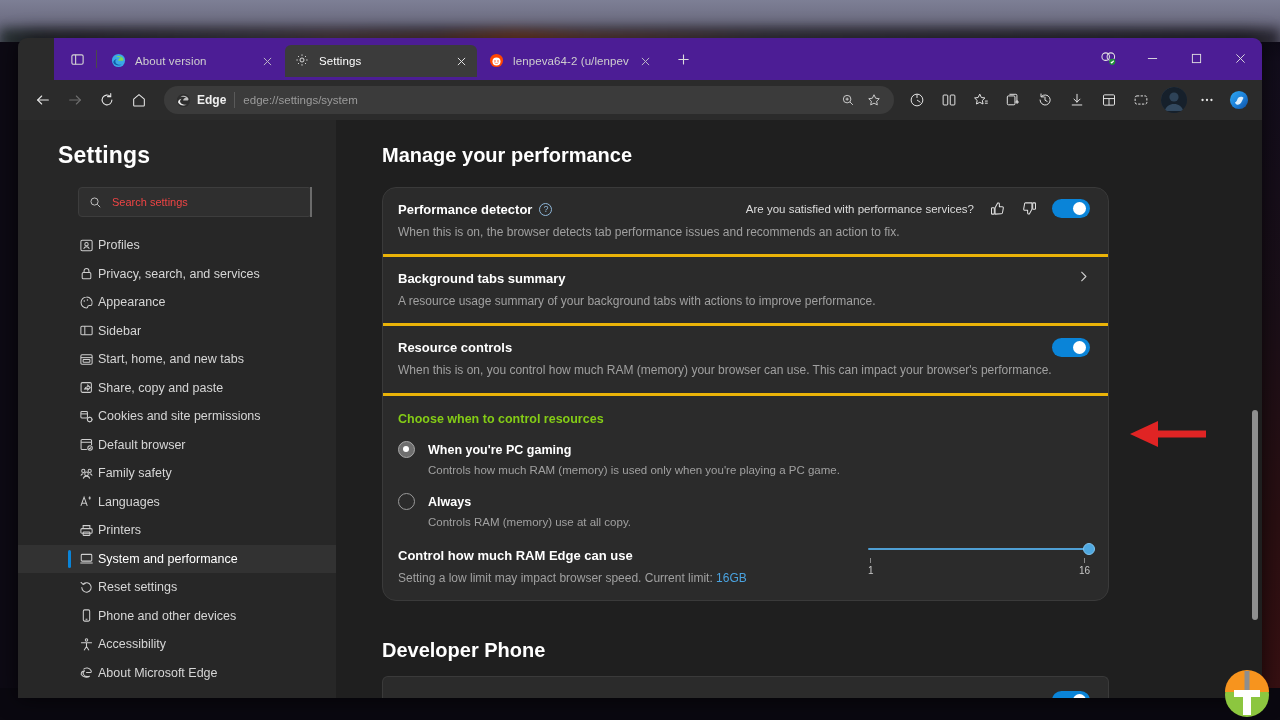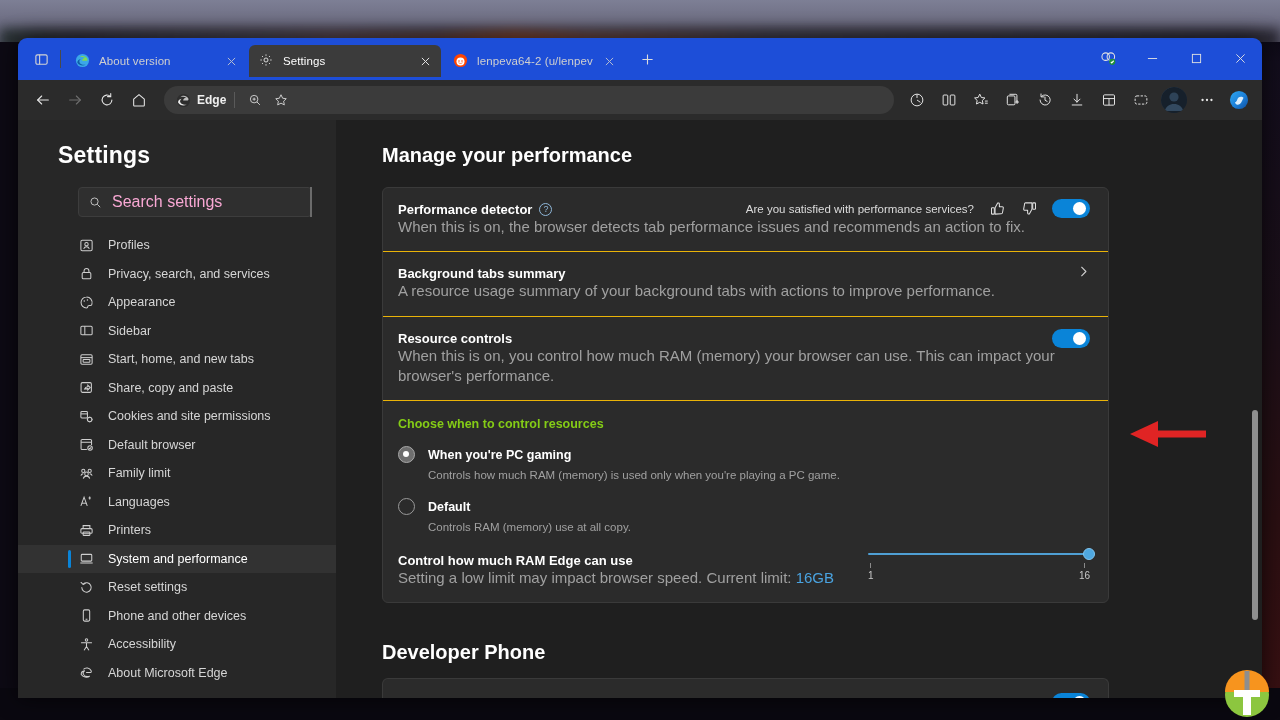--- a/index.html
+++ b/index.html
@@ -41,22 +41,22 @@
   #browser {
     position: absolute; left: 18px; top: 38px; width: 1244px; height: 660px;
     background: #2b2b2b;
     border-radius: 9px 9px 0 0;
     overflow: hidden;
     box-shadow: 0 0 22px rgba(0,0,0,.7);
   }
 
   
   .tabstrip {
-    position: relative; height: 42px; background: #1d4ed8;
-    display: flex; align-items: flex-end; padding: 0 4px 3px 6px;
+    position: relative; height: 42px; background: #4c1d95;
+    display: flex; align-items: flex-end; padding: 0 4px 3px 6px; margin-left: 36px;
   }
   .tab-sidebar-btn {
     width: 30px; height: 30px; margin: 0 2px 3px 2px;
     display: flex; align-items: center; justify-content: center;
     border-radius: 5px; color: #d4d4d4;
   }
   .tab-sep { width:1px; height:18px; background:#4a4a4a; margin:0 4px 9px 2px; }
   .tab {
     display: flex; align-items: center; gap: 8px;
     height: 32px; padding: 0 8px 0 10px; margin-right: 2px;
@@ -132,54 +132,54 @@
   .settings-title {
     color: #ffffff; font-size: 23px; font-weight: 600;
     padding: 0 0 0 40px; margin-bottom: 18px; letter-spacing: .2px;
   }
   .searchbox {
     margin: 0 24px 0 60px; height: 30px; background: #2f2f2f;
     border: 1px solid #3d3d3d; border-radius: 4px;
     display: flex; align-items: center; gap: 10px; padding: 0 10px;
     position: relative;
   }
-  .searchbox .ph { color: #f9a8d4; font-size: 16px; }
+  .searchbox .ph { color: #ef4444; font-size: 11px; }
   .searchbox .caret { position:absolute; right:-1px; top:-1px; bottom:-1px; width:2px; background:#6b6b6b;}
   .navlist { margin-top: 14px; }
   .navitem {
-    display: flex; align-items: center; gap: 14px;
+    display: flex; align-items: center; gap: 4px;
     height: 28.5px; padding-left: 60px; position: relative;
     color: #d6d6d6; font-size: 12.5px;
   }
   .navitem .nicon { width: 16px; height: 16px; flex: 0 0 16px; display:flex;
     align-items:center; justify-content:center; color:#cfcfcf; }
   .navitem.selected { background: #323232; color: #ffffff; }
   .navitem.selected::before {
     content:''; position:absolute; left:50px; top:5px; bottom:5px; width:3px;
     background:#0a84d8; border-radius:2px;
   }
 
   
   .content {
     flex: 1 1 auto; padding: 24px 7px 0 46px; position: relative; overflow: hidden;
   }
   .section-head {
     color: #ffffff; font-size: 20px; font-weight: 600; margin-bottom: 20px;
   }
   .card {
     width: 727px; background: #2b2b2b; border: 1px solid #3a3a3a;
-    border-radius: 6px;
+    border-radius: 14px;
   }
   .row { padding: 14px 18px 14px 15px; position: relative; }
-  .row + .row { border-top: 1px solid #eab308; }
+  .row + .row { border-top: 3px solid #eab308; }
   .row-title {
     color: #ffffff; font-size: 13px; font-weight: 600;
     display: flex; align-items: center; gap: 7px;
   }
-  .row-desc { color: #a0a0a0; font-size: 15px; line-height: 1.35; }
+  .row-desc { color: #a0a0a0; font-size: 12px; margin-top: 7px; line-height: 1.35; }
   .row-right {
     position: absolute; right: 18px; top: 11px;
     display: flex; align-items: center; gap: 14px;
   }
   .feedback-q { color: #dcdcdc; font-size: 11.5px; }
   .thumb { width: 18px; height: 18px; display:flex; align-items:center; justify-content:center; color:#e0e0e0;}
   .toggle {
     width: 38px; height: 19px; border-radius: 10px; background: #0a84d8;
     position: relative; flex: 0 0 38px;
   }
@@ -383,20 +383,21 @@
     <div class="omnibox">
       <span class="edge-badge">
         <svg width="15" height="15" viewBox="0 0 16 16">
           <circle cx="8" cy="8" r="7" fill="#2d2d2d"></circle>
           <path d="M2.2 10.2c1.9 3.3 6.4 3.8 9.3 2-2.7.7-5.7 0-6.8-2-.8-1.6-.1-3.1 1.3-4-2.4.4-4 2-3.8 4z" fill="#e8e8e8"></path>
           <path d="M4.8 4.4C7.1 2 11.5 2.9 13 5.7c.6 1.3.3 2.4-.6 2.4H7.6c.2-1.9 1.6-3.2 3.6-3.3-2.4-1-5.1-.7-6.4-.4z" fill="#bfbfbf"></path>
         </svg>
         <span class="edge-label">Edge</span>
       </span>
       <span class="divider"></span>
+      <span class="url">edge://settings/system</span>
       <span class="omni-right">
         <span class="omni-ic">
           <svg width="14" height="14" viewBox="0 0 16 16" fill="none" stroke="currentColor" stroke-width="1.1">
               <circle cx="7" cy="7" r="4.3"></circle>
               <line x1="10.2" y1="10.2" x2="13.6" y2="13.6"></line>
               <line x1="5.2" y1="7" x2="8.8" y2="7"></line>
               <line x1="7" y1="5.2" x2="7" y2="8.8"></line>
             </svg>
         </span>
         <span class="omni-ic">
@@ -597,21 +598,21 @@
 
         <div class="navitem">
           <span class="nicon">
               <svg width="15" height="15" viewBox="0 0 16 16" fill="none" stroke="currentColor" stroke-width="1.1">
                 <circle cx="4.6" cy="5.2" r="1.7"></circle>
                 <circle cx="11.4" cy="5.2" r="1.7"></circle>
                 <circle cx="8" cy="8.4" r="1.9"></circle>
                 <path d="M2 10.2c.4-1.3 1.4-2 2.6-2M14 10.2c-.4-1.3-1.4-2-2.6-2M4.6 13.4c.5-1.7 1.8-2.6 3.4-2.6s2.9.9 3.4 2.6"></path>
               </svg>
             </span>
-          <span>Family limit</span>
+          <span>Family safety</span>
         </div>
 
         <div class="navitem">
           <span class="nicon">
               <svg width="15" height="15" viewBox="0 0 16 16" fill="none" stroke="currentColor" stroke-width="1.1">
                 <path d="M2 12.6L5.4 3.4l3.4 9.2"></path>
                 <line x1="3.1" y1="9.8" x2="7.7" y2="9.8"></line>
                 <path d="M11.4 2.6v3.2M10.2 4.2h2.4"></path>
               </svg>
             </span>
@@ -746,21 +747,21 @@
             <span class="radio checked"></span>
             <span>
               <span class="radio-label">When you're PC gaming</span>
               <div class="radio-desc">Controls how much RAM (memory) is used only when you're playing a PC game.</div>
             </span>
           </div>
 
           <div class="radio-row" style="margin-bottom:10px">
             <span class="radio"></span>
             <span>
-              <span class="radio-label">Default</span>
+              <span class="radio-label">Always</span>
               <div class="radio-desc">Controls RAM (memory) use at all copy.</div>
             </span>
           </div>
         </div>
 
         <div class="row slider-row" style="border-top:none;padding-top:4px;padding-bottom:14px">
           <div class="row-title">
             <span>Control how much RAM Edge can use</span>
           </div>
           <div class="row-desc">

